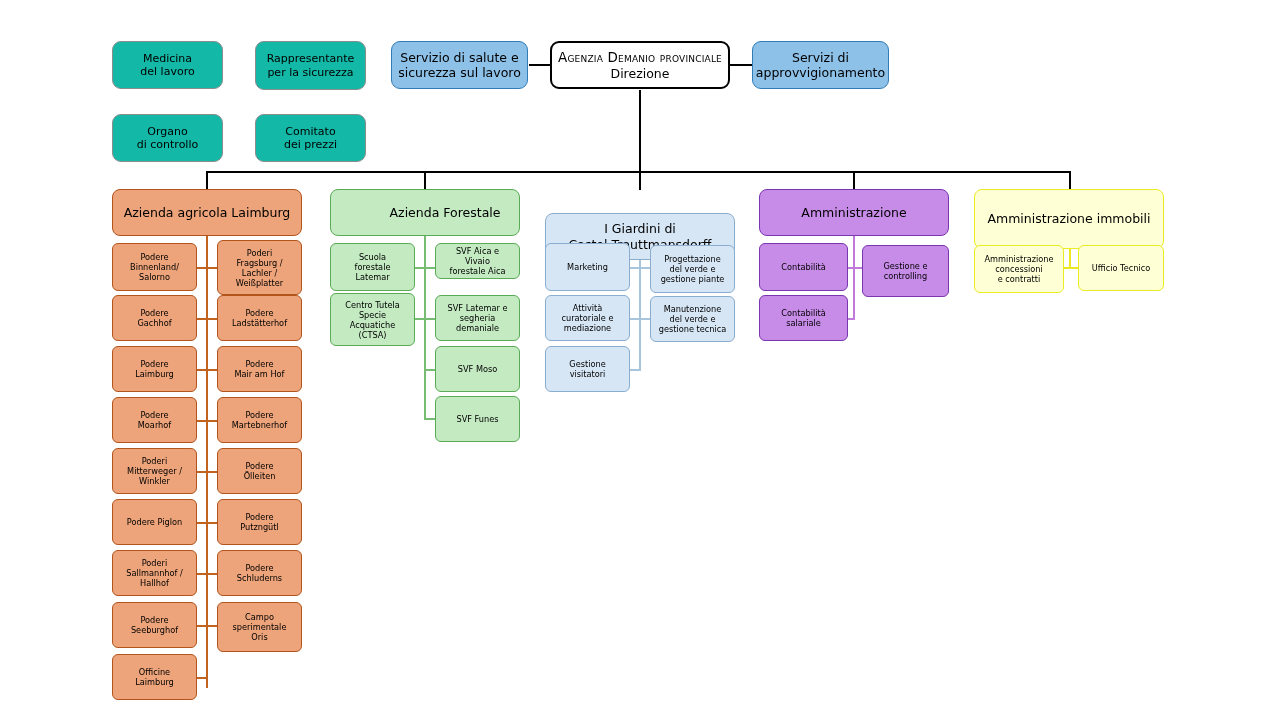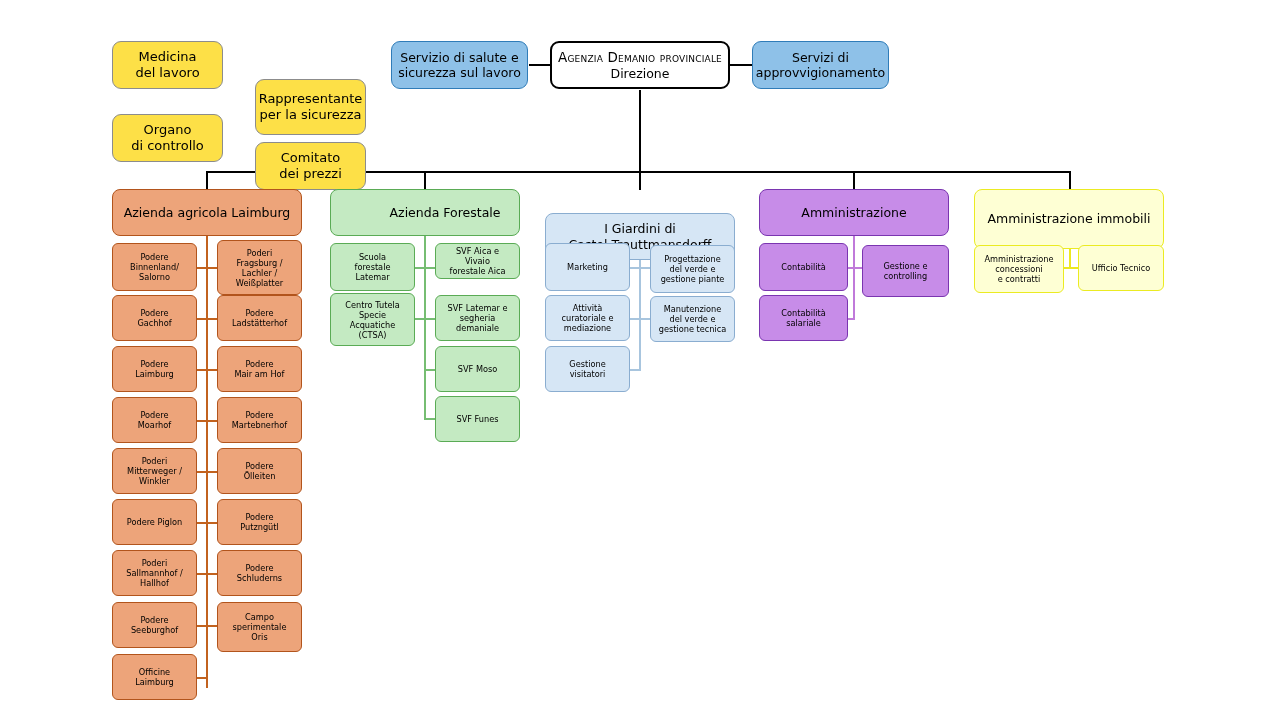--- a/index.html
+++ b/index.html
@@ -25,24 +25,24 @@
     border-radius: 7px;
     border-style: solid;
     border-width: 1px;
     line-height: 1.22;
     color: #000000;
     white-space: pre-line;
     z-index: 3;
   }
   
   .gray {
-    background: #fde047;
+    background: #14b8a6;
     border-color: #8c8c8c;
     border-width: 1.5px;
-    font-size: 13px;
+    font-size: 11px;
     border-radius: 9px;
   }
   
   .root {
     background: #ffffff;
     border-color: #000000;
     border-width: 2px;
     border-radius: 9px;
     font-size: 12.5px;
     flex-direction: column;
@@ -135,36 +135,36 @@
   <div class="ln purple" style="left:843px; top:267px; width:12px; height:2px;"></div>
   <div class="ln purple" style="left:853px; top:267px; width:12px; height:2px;"></div>
   <div class="ln purple" style="left:843px; top:318px; width:12px; height:2px;"></div>
 
   <div class="ln yellow" style="left:1069px; top:236px; width:2px; height:32px;"></div>
   <div class="ln yellow" style="left:1059px; top:267px; width:12px; height:2px;"></div>
   <div class="ln yellow" style="left:1069px; top:267px; width:12px; height:2px;"></div>
 
   <div class="node gray" style="left:112px; top:41px; width:111px; height:48px;">Medicina
 del lavoro</div>
-  <div class="node gray" style="left:255px; top:41px; width:111px; height:56px;margin-top:38px;">Rappresentante
+  <div class="node gray" style="left:255px; top:41px; width:111px; height:49px;">Rappresentante
 per la sicurezza</div>
   <div class="node staffblue" style="left:391px; top:41px; width:137px; height:48px;">Servizio di salute e
 sicurezza sul lavoro</div>
 
   <div class="node root" style="left:550px; top:41px; width:180px; height:48px;align-items:center;">
     <span class="smallcaps">Agenzia Demanio provinciale</span>
     <span>Direzione</span>
   </div>
 
   <div class="node staffblue" style="left:752px; top:41px; width:137px; height:48px;">Servizi di
 approvvigionamento</div>
 
   <div class="node gray" style="left:112px; top:114px; width:111px; height:48px;">Organo
 di controllo</div>
-  <div class="node gray" style="left:255px; top:114px; width:111px; height:48px;margin-top:28px;">Comitato
+  <div class="node gray" style="left:255px; top:114px; width:111px; height:48px;">Comitato
 dei prezzi</div>
 
   <div class="node head c-orange" style="left:112px; top:189px; width:190px; height:47px;">Azienda agricola Laimburg</div>
   <div class="node head c-green" style="left:330px; top:189px; width:190px; height:47px;padding-left:40px;">Azienda Forestale</div>
   <div class="node head c-blue" style="left:545px; top:189px; width:190px; height:47px;margin-top:24px;">I Giardini di
 Castel Trauttmansdorff</div>
   <div class="node head c-purple" style="left:759px; top:189px; width:190px; height:47px;">Amministrazione</div>
   <div class="node head c-yellow" style="left:974px; top:189px; width:190px; height:60px;">Amministrazione immobili</div>
 
   <div class="node child c-orange" style="left:112px; top:243px; width:85px; height:48px;">Podere

